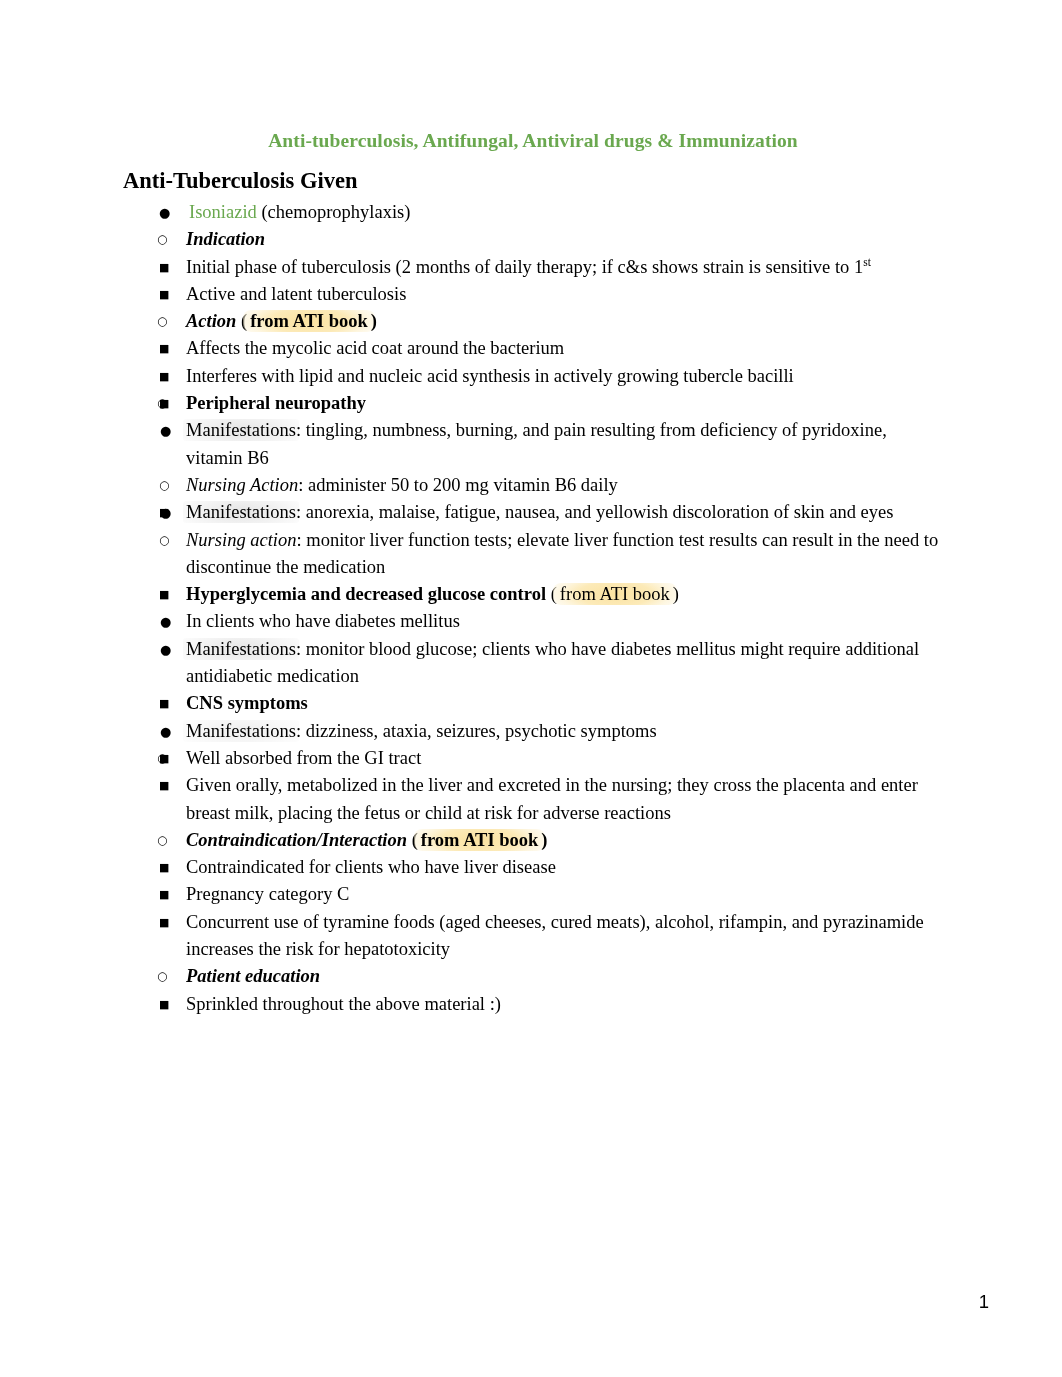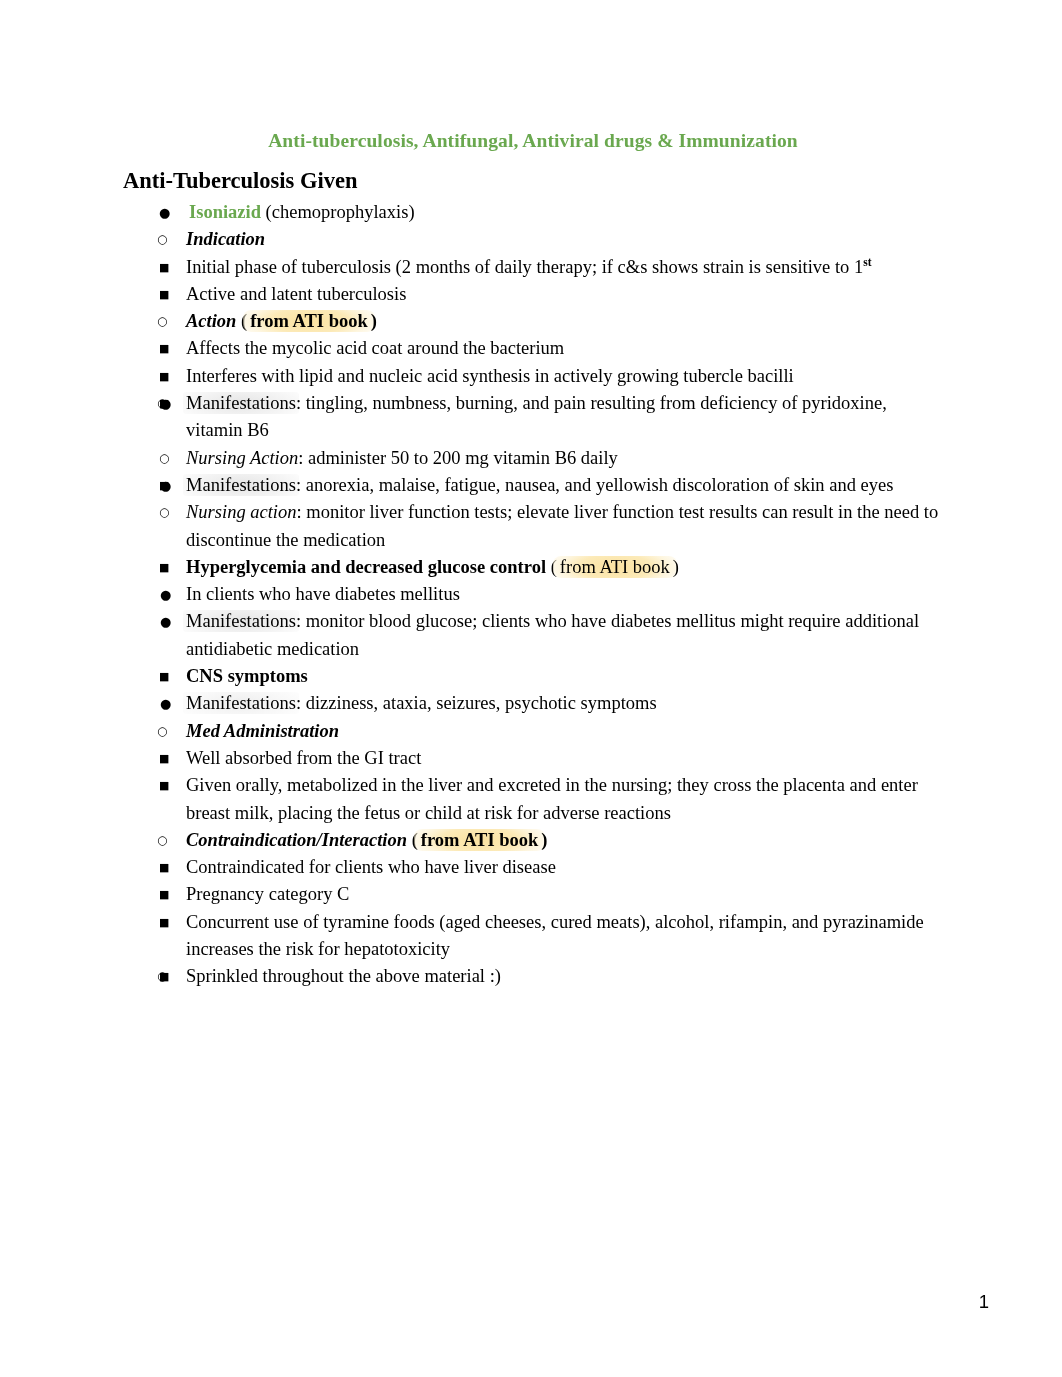--- a/index.html
+++ b/index.html
@@ -96,21 +96,21 @@
   .l4 { padding-left: 63px; }
   .l4 > li.item > .txt { margin-left: 63px; }
   .l4 > li.item > .bullet { left: 37px; font-size: 13px; }
 
   .l5 { padding-left: 63px; }
   .l5 > li.item > .txt { margin-left: 63px; }
   .l5 > li.item > .bullet { left: 36px; font-size: 12px; }
 
   .bold { font-weight: bold; }
   .ital { font-style: italic; }
-  .green { color: #6AA84F; font-weight: bold; }
+  .green { color: #6AA84F; font-weight: normal; }
 
   .hl-yellow {
     background: radial-gradient(ellipse 62% 118% at 50% 50%,
                  #FBE2A0 0%, #FCEAB8 48%, rgba(253,243,214,0.75) 72%,
                  rgba(255,255,255,0) 100%);
     padding: 1px 7px;
     margin: 0 -4px;
     border-radius: 8px;
   }
 
@@ -125,21 +125,21 @@
 
   .hl-gray-faint {
     background: radial-gradient(ellipse 66% 110% at 50% 50%,
                  rgba(222,222,222,0.5) 0%, rgba(235,235,235,0.35) 55%,
                  rgba(255,255,255,0) 100%);
     padding: 1px 3px;
     margin: 0 -3px;
     border-radius: 3px;
   }
 
-  sup { font-size: 0.62em; vertical-align: super; line-height: 0; font-weight: bold; }
+  sup { font-size: 0.62em; vertical-align: super; line-height: 0; }
 
   .page-number {
     position: absolute;
     right: 73px;
     top: 1291px;
     font-size: 18.5px;
     color: #000000;
     font-family: "Liberation Sans", sans-serif;
   }
 </style>
@@ -193,20 +193,21 @@
             </ul>
           </li>
 
           <li class="item">
             <span class="bullet">○</span>
 
             <ul class="lvl l3">
 
               <li class="item">
                 <span class="bullet">■</span>
+                <span class="txt"><span class="bold">Peripheral neuropathy</span></span>
 
                 <ul class="lvl l4">
                   <li class="item">
                     <span class="bullet">●</span>
                     <span class="txt"><span class="hl-gray">Manifestations</span><span>: tingling, numbness, burning, and pain resulting from deficiency of pyridoxine, vitamin B6</span></span>
 
                     <ul class="lvl l5">
                       <li class="item">
                         <span class="bullet">○</span>
                         <span class="txt"><span class="ital">Nursing Action</span><span>: administer 50 to 200 mg vitamin B6 daily</span></span>
@@ -260,21 +261,20 @@
                     <span class="txt"><span class="hl-gray-faint">Manifestations</span><span>: dizziness, ataxia, seizures, psychotic symptoms</span></span>
                   </li>
                 </ul>
               </li>
 
             </ul>
           </li>
 
           <li class="item">
             <span class="bullet">○</span>
-            <span class="txt"><span class="ital">Med Administration</span></span>
 
             <ul class="lvl l3">
               <li class="item">
                 <span class="bullet">■</span>
                 <span class="txt">Well absorbed from the GI tract</span>
               </li>
               <li class="item">
                 <span class="bullet">■</span>
                 <span class="txt">Given orally, metabolized in the liver and excreted in the nursing; they cross the placenta and enter breast milk, placing the fetus or child at risk for adverse reactions</span>
               </li>
@@ -296,20 +296,21 @@
               </li>
               <li class="item">
                 <span class="bullet">■</span>
                 <span class="txt">Concurrent use of tyramine foods (aged cheeses, cured meats), alcohol, rifampin, and pyrazinamide increases the risk for hepatotoxicity</span>
               </li>
             </ul>
           </li>
 
           <li class="item">
             <span class="bullet">○</span>
+            <span class="txt"><span class="ital">Patient education</span></span>
 
             <ul class="lvl l3">
               <li class="item">
                 <span class="bullet">■</span>
                 <span class="txt">Sprinkled throughout the above material :)</span>
               </li>
             </ul>
           </li>
 
         </ul>

